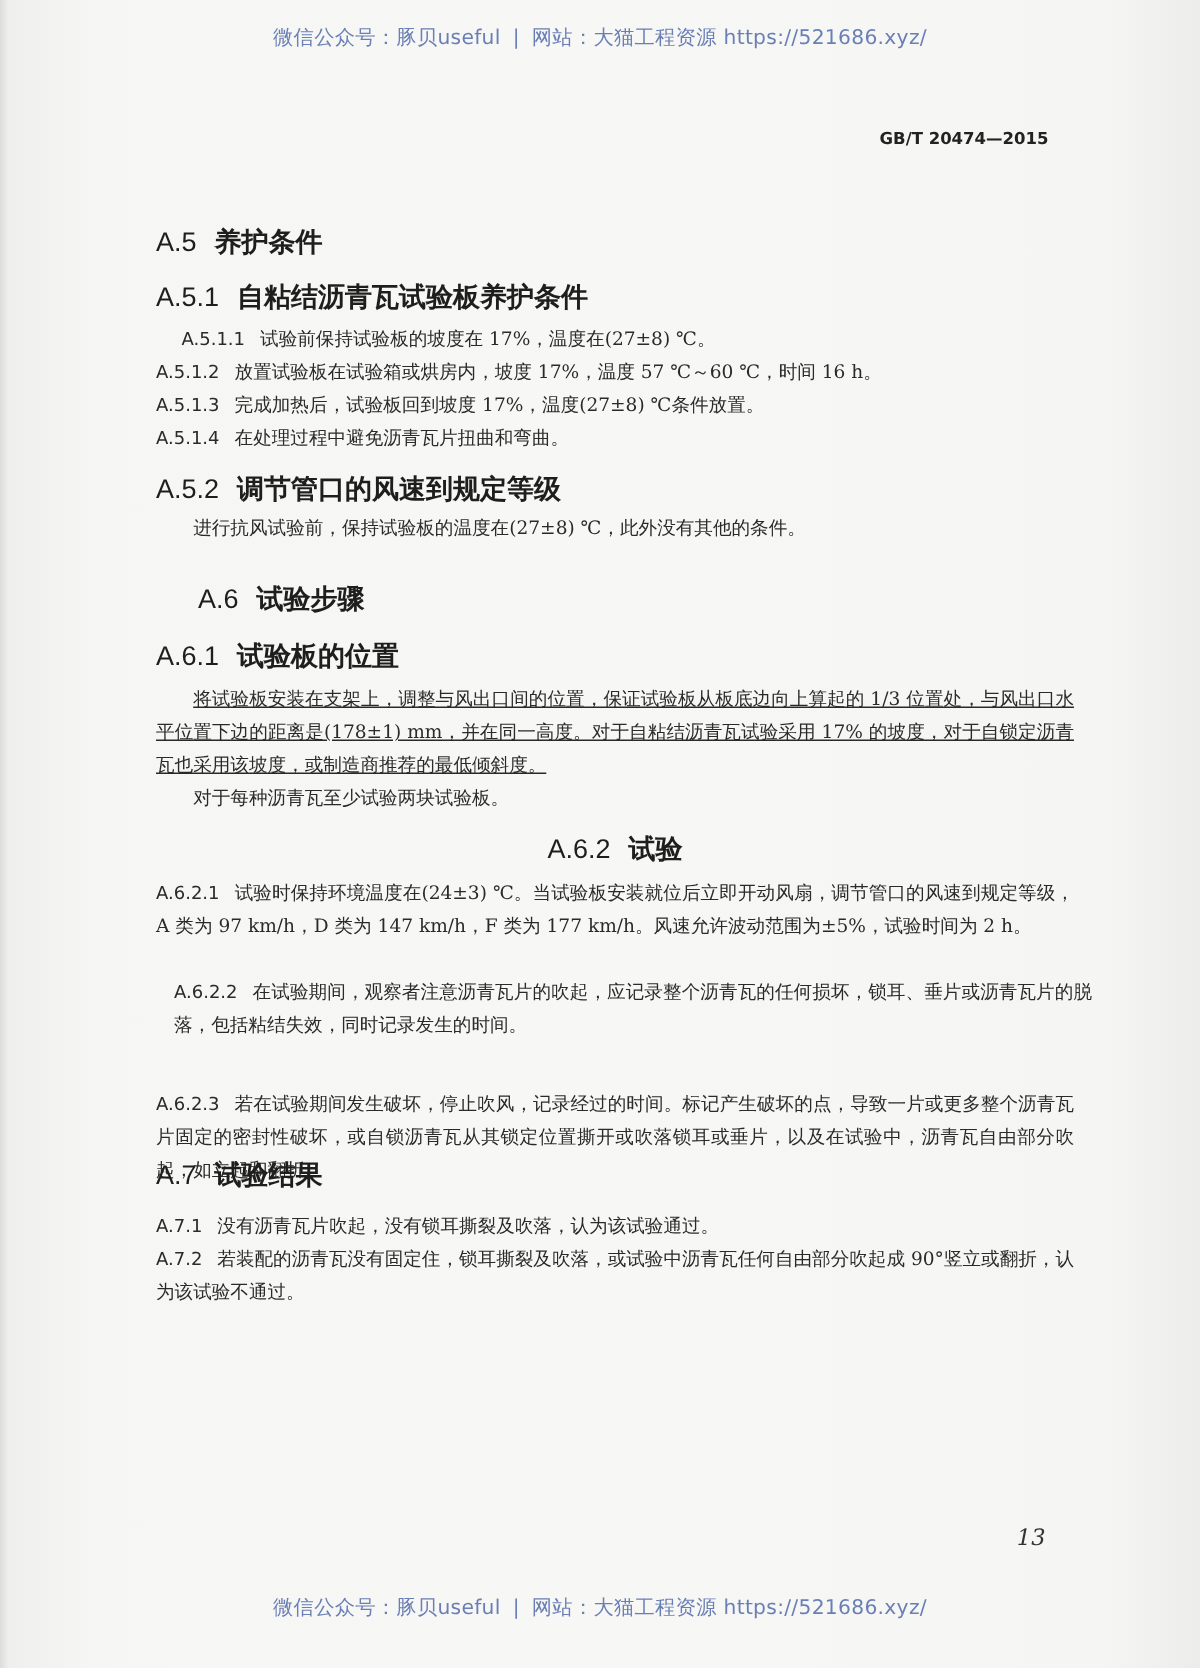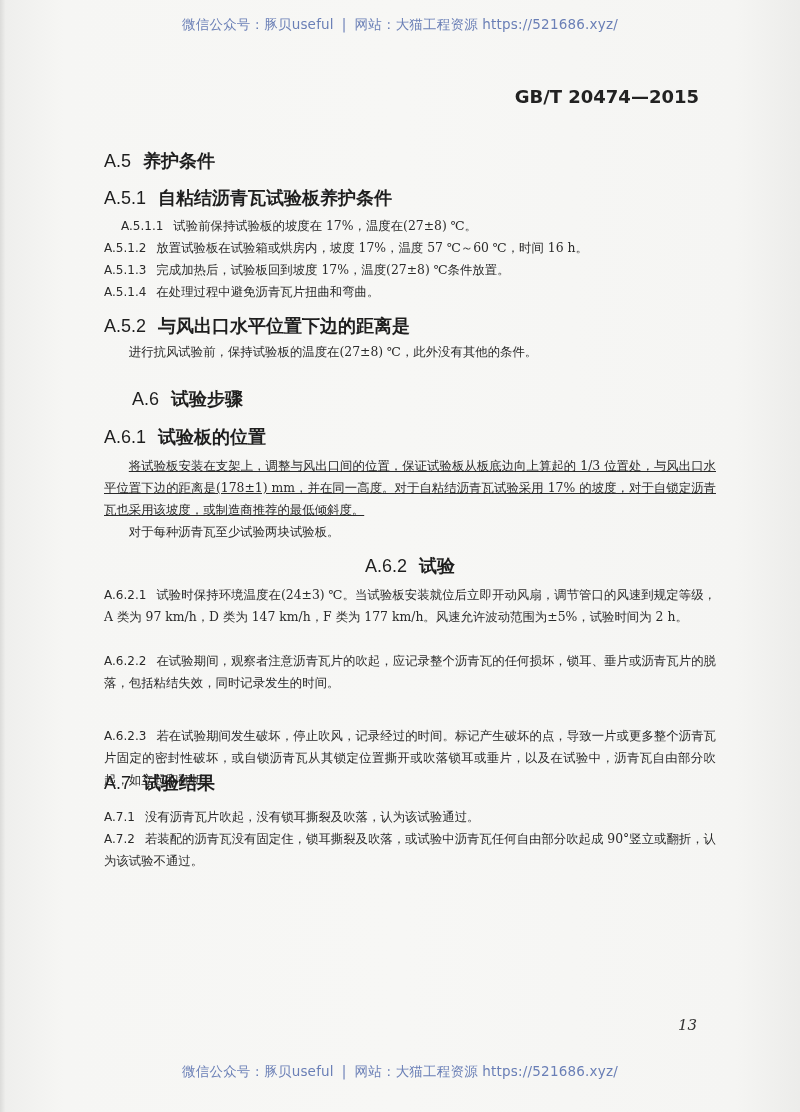--- a/index.html
+++ b/index.html
@@ -17,21 +17,21 @@
     position: absolute; left: 0; width: 800px; text-align: center;
     font-family: "DejaVu Sans", "Liberation Sans", sans-serif;
     font-size: 13.5px; color: #6a7fb6; letter-spacing: 0.2px;
   }
   .watermark.top { top: 16px; }
   .watermark.bottom { top: 1063px; }
   .watermark .sep { margin: 0 8px; }
   .std-code {
     position: absolute; right: 101px; top: 86px;
     font-family: "DejaVu Sans", "Liberation Sans", sans-serif;
-    font-weight: bold; font-size: 18px; color: #222;
+    font-weight: bold; font-size: 11px; color: #222;
   }
   .content { position: absolute; left: 104px; top: 0; width: 612px; }
   .blk { position: absolute; left: 0; width: 612px; font-size: 12.4px; line-height: 22px; }
   .h { font-family: Liberation Sans, sans-serif; font-weight: bold; font-size: 18px; color: #1e1e1e; }
   .h .num { font-weight: normal; margin-right: 12px; }
   .item .num { font-family: "DejaVu Sans", "Liberation Sans", sans-serif; margin-right: 10px; font-size: 12px; }
   .para { text-indent: 2em; text-align: justify; }
   .page-number {
     position: absolute; right: 103px; top: 1016px;
     font-size: 15px; color: #333; font-style: italic;
@@ -67,42 +67,42 @@
       <span class="num">A.5.1.2</span><span>放置试验板在试验箱或烘房内，坡度 17%，温度 57 ℃～60 ℃，时间 16 h。</span>
     </div>
     <div class="blk item" style="top:259px;">
       <span class="num">A.5.1.3</span><span>完成加热后，试验板回到坡度 17%，温度(27±8) ℃条件放置。</span>
     </div>
     <div class="blk item" style="top:281px;">
       <span class="num">A.5.1.4</span><span>在处理过程中避免沥青瓦片扭曲和弯曲。</span>
     </div>
 
     <div class="blk h" style="top:315px;">
-      <span class="num">A.5.2</span><span>与风出口水平位置下边的距离是</span>
+      <span class="num">A.5.2</span><span>调节管口的风速到规定等级</span>
     </div>
     <div class="blk para" style="top:341px;">进行抗风试验前，保持试验板的温度在(27±8) ℃，此外没有其他的条件。</div>
 
     <div class="blk h" style="top:388px;margin-left:28px;">
       <span class="num">A.6</span><span>试验步骤</span>
     </div>
 
     <div class="blk h" style="top:426px;">
       <span class="num">A.6.1</span><span>试验板的位置</span>
     </div>
     <div class="blk para" style="top:455px;text-decoration:underline;">将试验板安装在支架上，调整与风出口间的位置，保证试验板从板底边向上算起的 1/3 位置处，与风出口水平位置下边的距离是(178±1) mm，并在同一高度。对于自粘结沥青瓦试验采用 17% 的坡度，对于自锁定沥青瓦也采用该坡度，或制造商推荐的最低倾斜度。</div>
     <div class="blk para" style="top:521px;">对于每种沥青瓦至少试验两块试验板。</div>
 
     <div class="blk h" style="top:555px;text-align:center;">
       <span class="num">A.6.2</span><span>试验</span>
     </div>
 
     <div class="blk item" style="top:584px;text-align:justify;">
       <span class="num">A.6.2.1</span><span>试验时保持环境温度在(24±3) ℃。当试验板安装就位后立即开动风扇，调节管口的风速到规定等级，A 类为 97 km/h，D 类为 147 km/h，F 类为 177 km/h。风速允许波动范围为±5%，试验时间为 2 h。</span>
     </div>
-    <div class="blk item" style="top:650px;text-align:justify;">
+    <div class="blk item" style="top:650px;text-align:justify;margin-left:12px;">
       <span class="num">A.6.2.2</span><span>在试验期间，观察者注意沥青瓦片的吹起，应记录整个沥青瓦的任何损坏，锁耳、垂片或沥青瓦片的脱落，包括粘结失效，同时记录发生的时间。</span>
     </div>
     <div class="blk item" style="top:694px;text-align:justify;margin-top:31px;">
       <span class="num">A.6.2.3</span><span>若在试验期间发生破坏，停止吹风，记录经过的时间。标记产生破坏的点，导致一片或更多整个沥青瓦片固定的密封性破坏，或自锁沥青瓦从其锁定位置撕开或吹落锁耳或垂片，以及在试验中，沥青瓦自由部分吹起，如立起和翻折。</span>
     </div>
 
     <div class="blk h" style="top:772px;">
       <span class="num">A.7</span><span>试验结果</span>
     </div>
 

